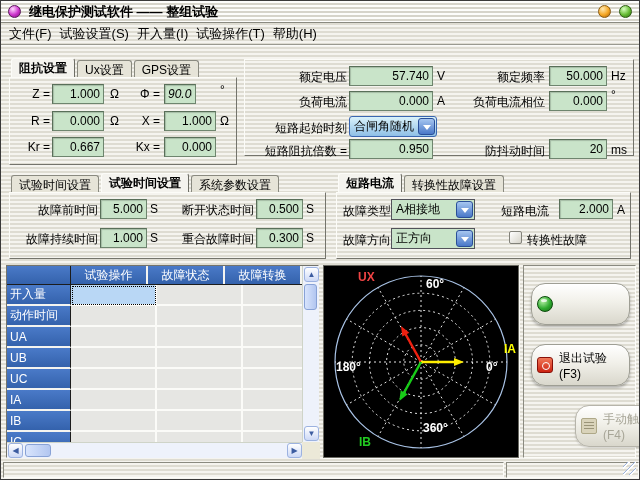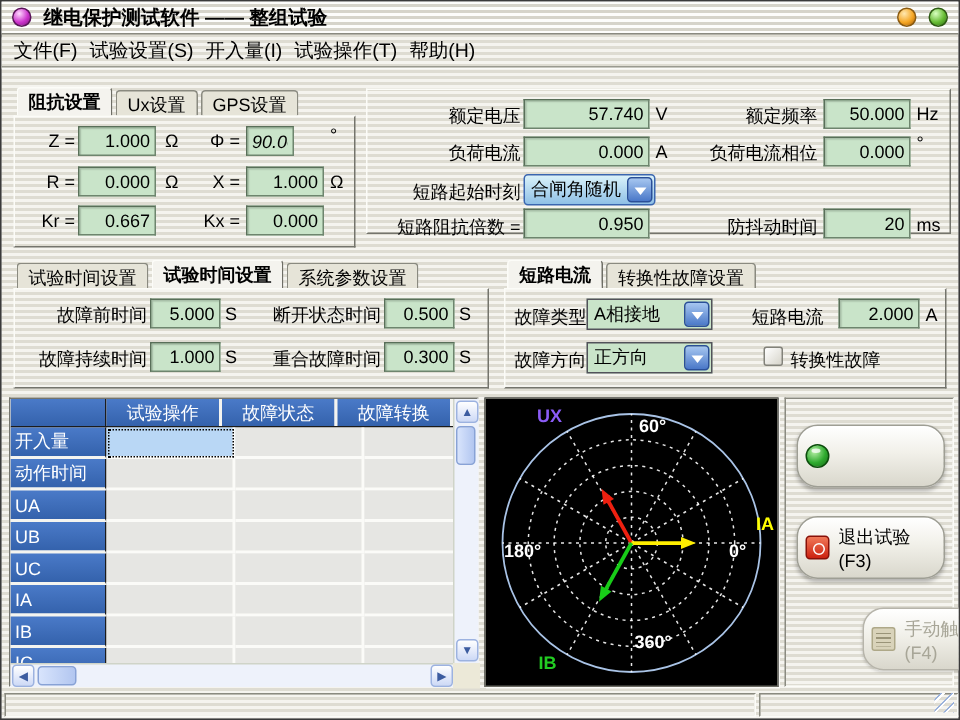--- a/index.html
+++ b/index.html
@@ -311,21 +311,21 @@
         </g>
       <g id="phasor-vectors">
           <line x1="97" y1="96" x2="80.38072621795557" y2="66.01803643926151" stroke="#ee2010" stroke-width="2.5"></line>
           <polygon points="76.9870588762312,59.895698489285735 85.33363390725216,66.70265707969435 78.336676250137,70.58113404166505" fill="#ee2010"></polygon>
           <line x1="97" y1="96" x2="133" y2="96" stroke="#ffee00" stroke-width="2.5"></line>
           <polygon points="140,96 130,100 130,92" fill="#ffee00"></polygon>
           <line x1="97" y1="96" x2="78.71298112430817" y2="128.99065535329802" stroke="#18cc18" stroke-width="2.5"></line>
           <polygon points="75.31931378258382,135.11299330327378 76.6689311564896,124.42755775089448 83.66588881360477,128.30603471286517" fill="#18cc18"></polygon>
         </g>
     </svg>
-    <span class="plabel" style="left:34px; top:4px; color:#8b5cf6;">UX</span>
+    <span class="plabel" style="left:34px; top:4px; color:#ef4444;">UX</span>
     <span class="plabel" style="left:102px; top:11px;">60°</span>
     <span class="plabel" style="left:180px; top:76px; color:#ffff00;">IA</span>
     <span class="plabel" style="left:12px; top:94px;">180°</span>
     <span class="plabel" style="left:162px; top:94px;">0°</span>
     <span class="plabel" style="left:99px; top:155px;">360°</span>
     <span class="plabel" style="left:35px; top:169px; color:#22cc22;">IB</span>
   </div>
 
   <div class="btn-panel pin">
     <div class="action-btn" style="top:17px;">

